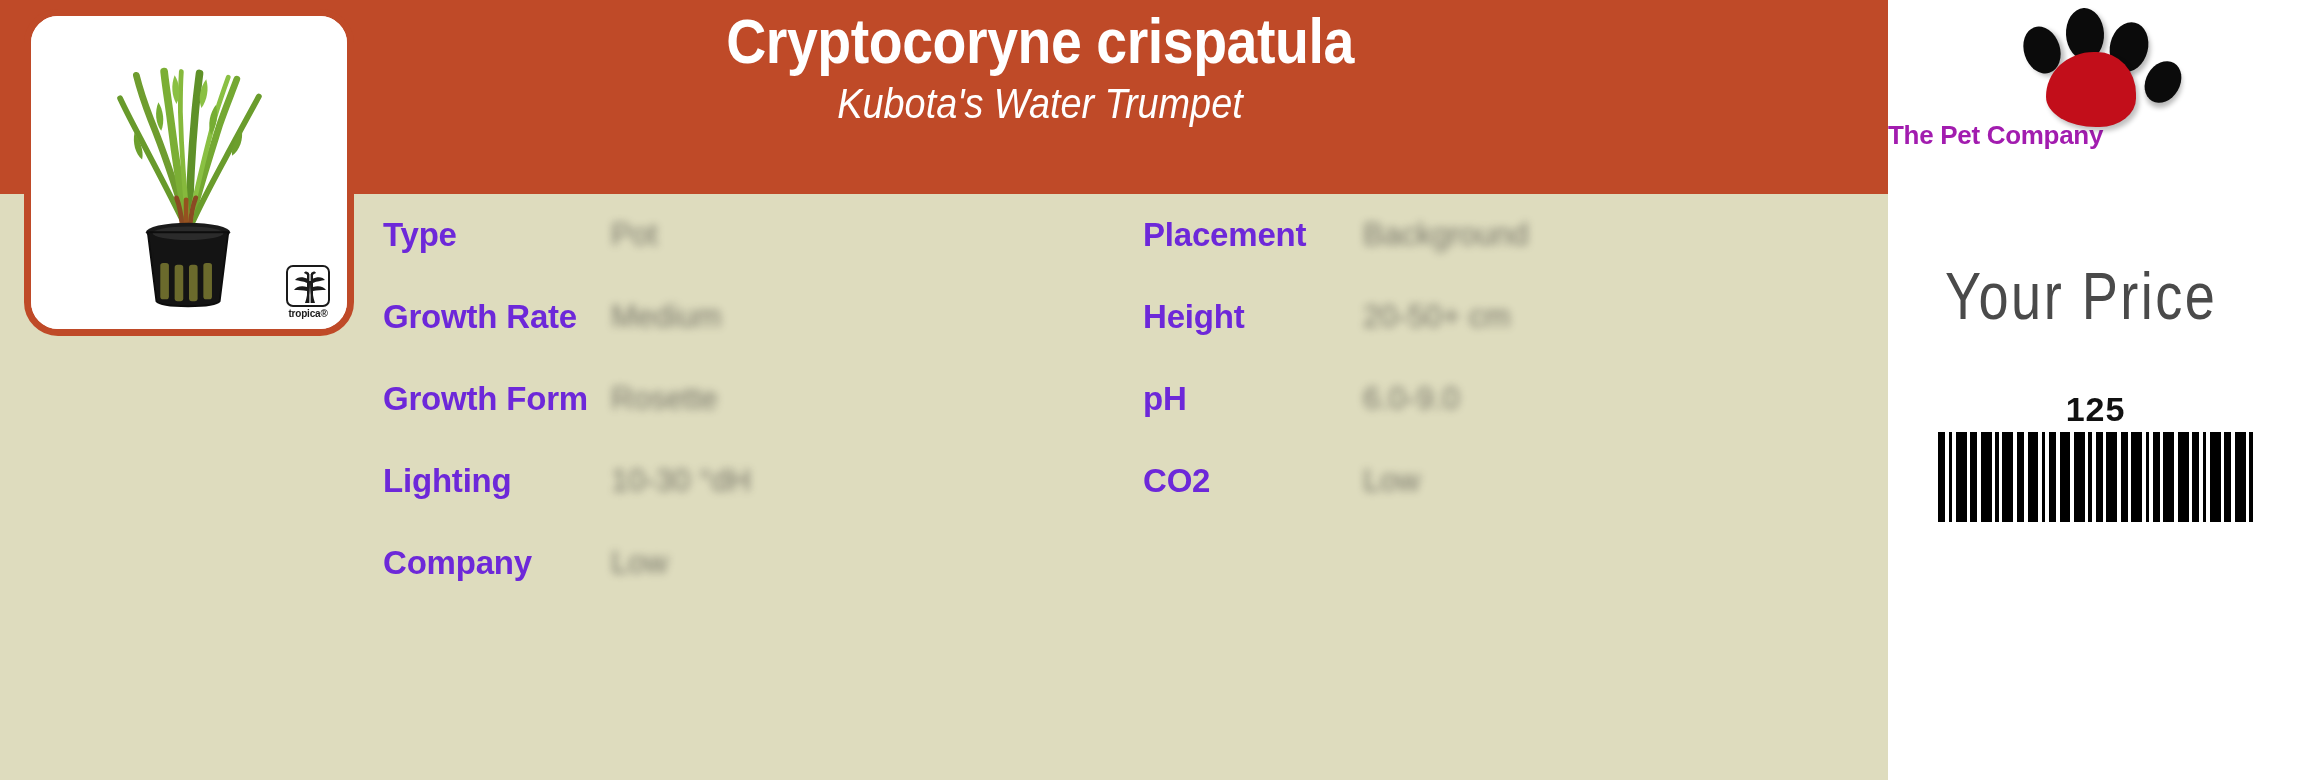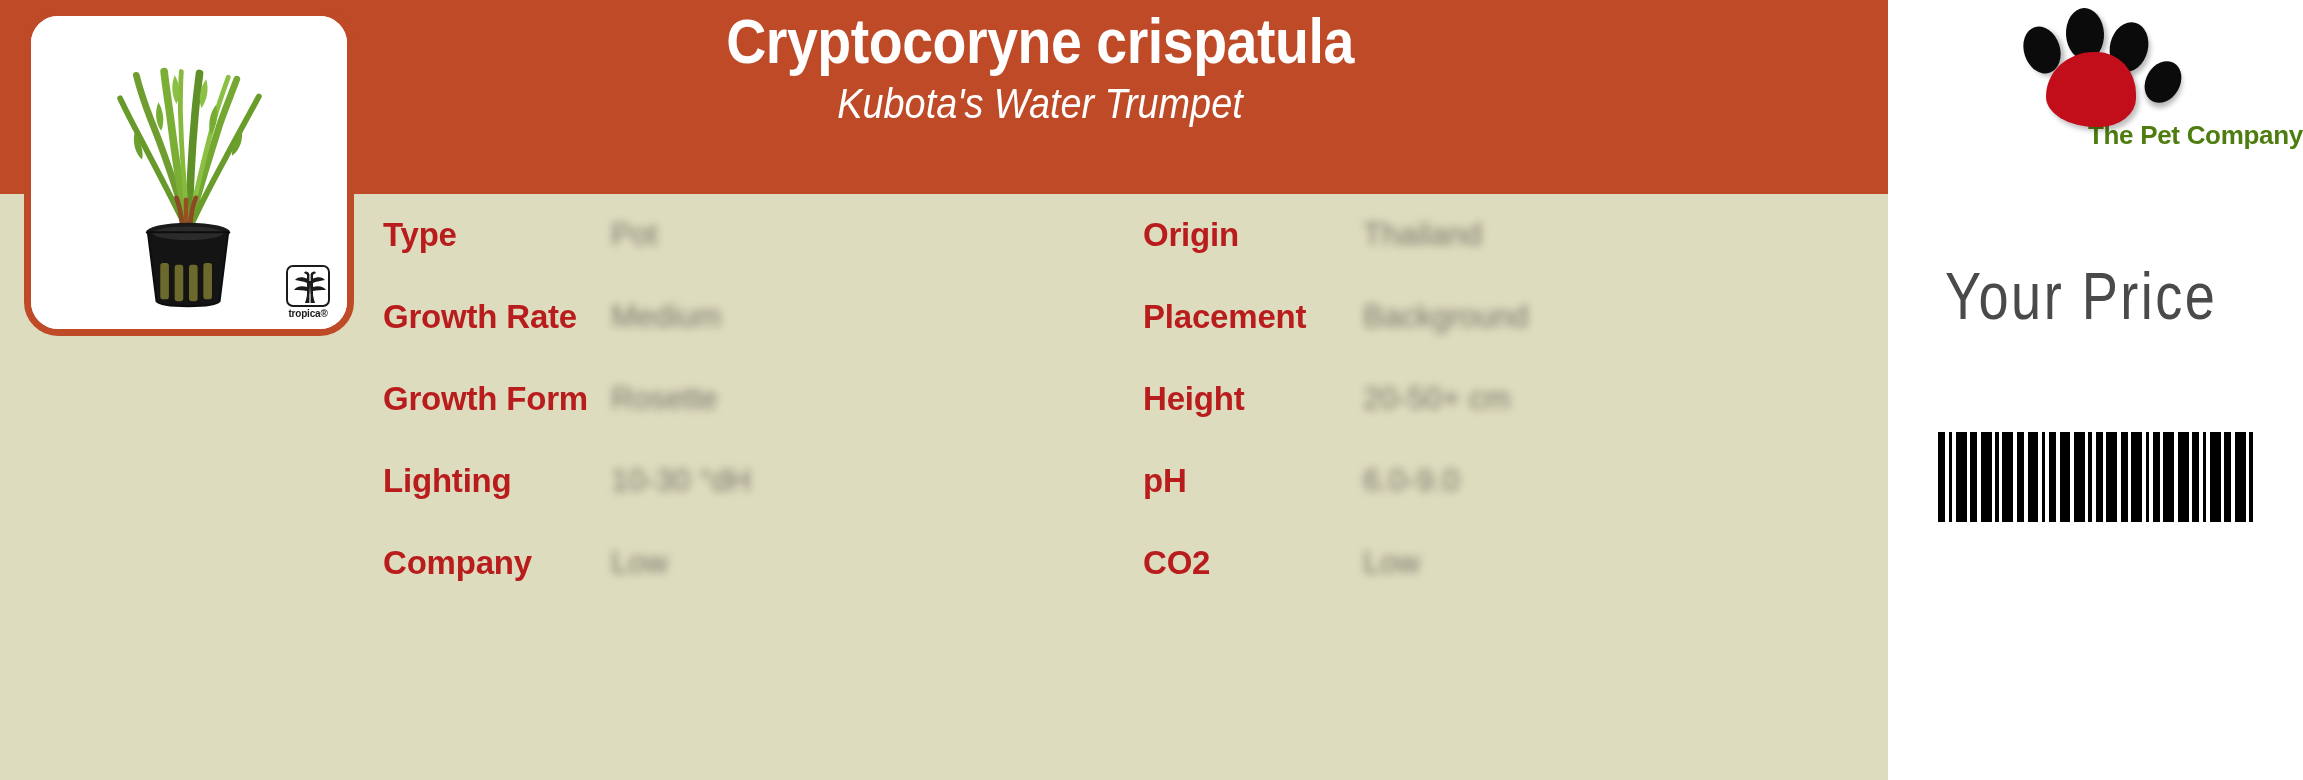--- a/index.html
+++ b/index.html
@@ -111,21 +111,21 @@
   .attr-row{
     position:relative;
     height:82px;
     display:flex;
     align-items:center;
   }
   .attr-label{
     font-family:"Liberation Sans", sans-serif;
     font-size:33px;
     font-weight:bold;
-    color:#b91c1c;
+    color:#6d28d9;
     letter-spacing:-0.2px;
     white-space:nowrap;
   }
   .attr-col.left .attr-label{width:228px;}
   .attr-col.right .attr-label{width:220px;}
   .attr-value{
     font-family:"Liberation Sans", sans-serif;
     font-size:31px;
     font-weight:normal;
     color:#5b5a52;
@@ -163,22 +163,22 @@
     position:absolute;left:40px;top:48px;
     width:90px;height:75px;
     background:#c20e1a;
     border-radius:55% 45% 42% 58% / 62% 58% 40% 42%;
     box-shadow:3px 4px 5px rgba(0,0,0,0.25);
   }
   .brand-name{
     font-family:"Liberation Sans", sans-serif;
     font-size:26px;
     font-weight:bold;
-    color:#4d7c0f;
-    text-align:right;
+    color:#a21caf;
+    text-align:left;
     margin-top:-4px;
     letter-spacing:-0.3px;
   }
   .your-price{
     position:absolute;left:0;top:258px;
     width:415px;
     font-family:"Liberation Sans", sans-serif;
     font-size:66px;
     font-weight:normal;
     color:#4a4a4a;
@@ -244,24 +244,20 @@
           <span class="attr-label">Lighting</span>
           <span class="attr-value">10-30 °dH</span>
         </div>
         <div class="attr-row">
           <span class="attr-label">Company</span>
           <span class="attr-value">Low</span>
         </div>
       </div>
 
       <div class="attr-col right">
-        <div class="attr-row">
-          <span class="attr-label">Origin</span>
-          <span class="attr-value">Thailand</span>
-        </div>
         <div class="attr-row">
           <span class="attr-label">Placement</span>
           <span class="attr-value">Background</span>
         </div>
         <div class="attr-row">
           <span class="attr-label">Height</span>
           <span class="attr-value">20-50+ cm</span>
         </div>
         <div class="attr-row">
           <span class="attr-label">pH</span>
@@ -347,20 +343,21 @@
         <span class="toe t2"></span>
         <span class="toe t3"></span>
         <span class="toe t4"></span>
         <span class="pad"></span>
       </div>
       <div class="brand-name">The Pet Company</div>
     </div>
 
     <div class="your-price">Your Price</div>
 
+    <div class="price-code">125</div>
 
     <div class="barcode">
         <span class="bar" style="width: 3.57955px;"></span>
         <span class="bar" style="width: 3.57955px;"></span>
         <span class="space" style="width: 3.57955px;"></span>
         <span class="bar" style="width: 3.57955px;"></span>
         <span class="space" style="width: 3.57955px;"></span>
         <span class="bar" style="width: 3.57955px;"></span>
         <span class="bar" style="width: 3.57955px;"></span>
         <span class="bar" style="width: 3.57955px;"></span>

